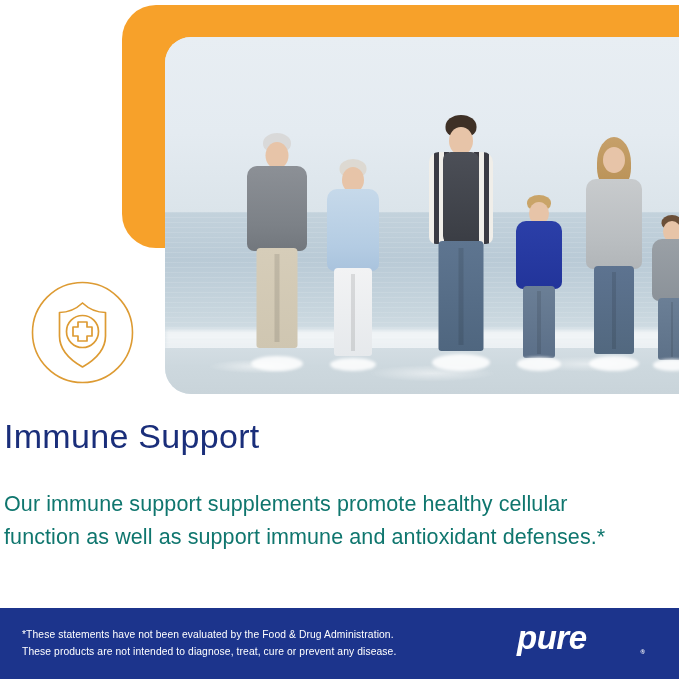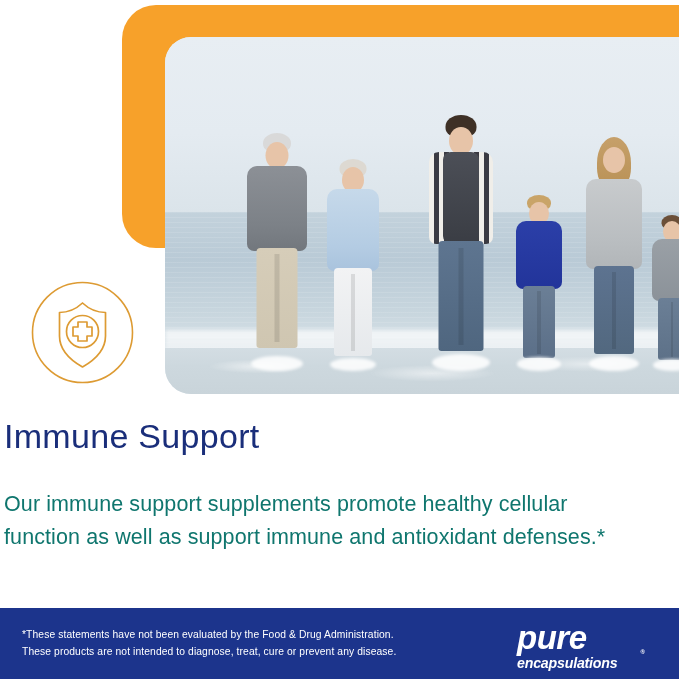--- a/index.html
+++ b/index.html
@@ -297,16 +297,15 @@
 </div>
 
 <h1 id="headline">Immune Support</h1>
 <p id="subcopy">Our immune support supplements promote healthy cellular function as well as support immune and antioxidant defenses.*</p>
 
 <div id="footer">
   <p id="disclaimer">*These statements have not been evaluated by the Food &amp; Drug Administration.
  These products are not intended to diagnose, treat, cure or prevent any disease.</p>
   <div id="brand-logo">
     <span id="brand-name">pure</span>
-    <span id="brand-sub">encapsulations</span>
     <span id="brand-reg">®</span>
   </div>
 </div>
 
 </body></html>

